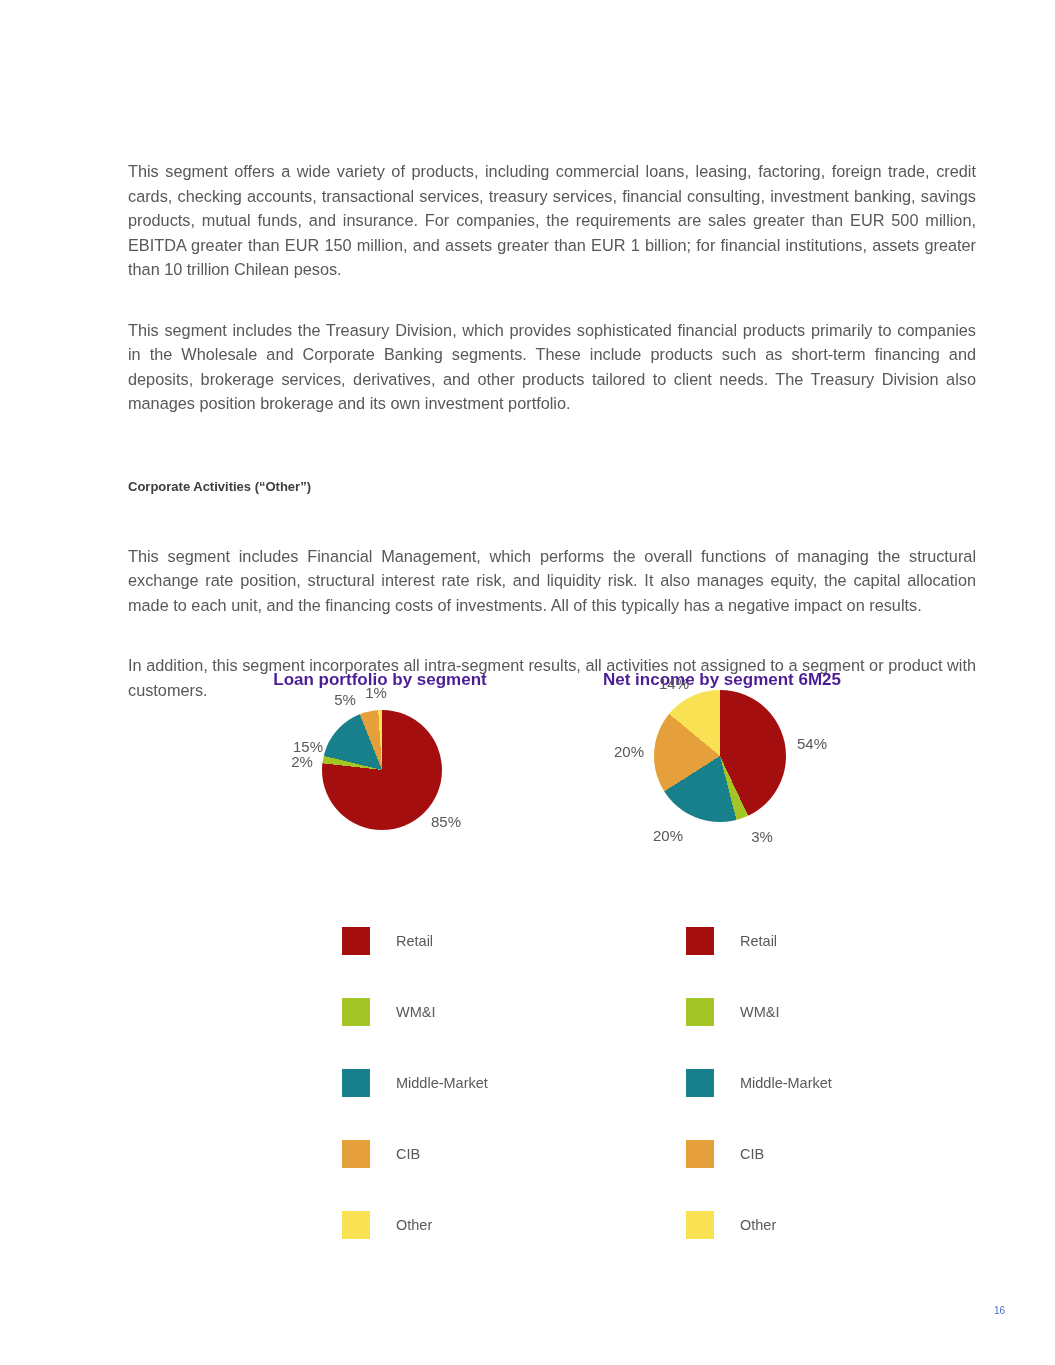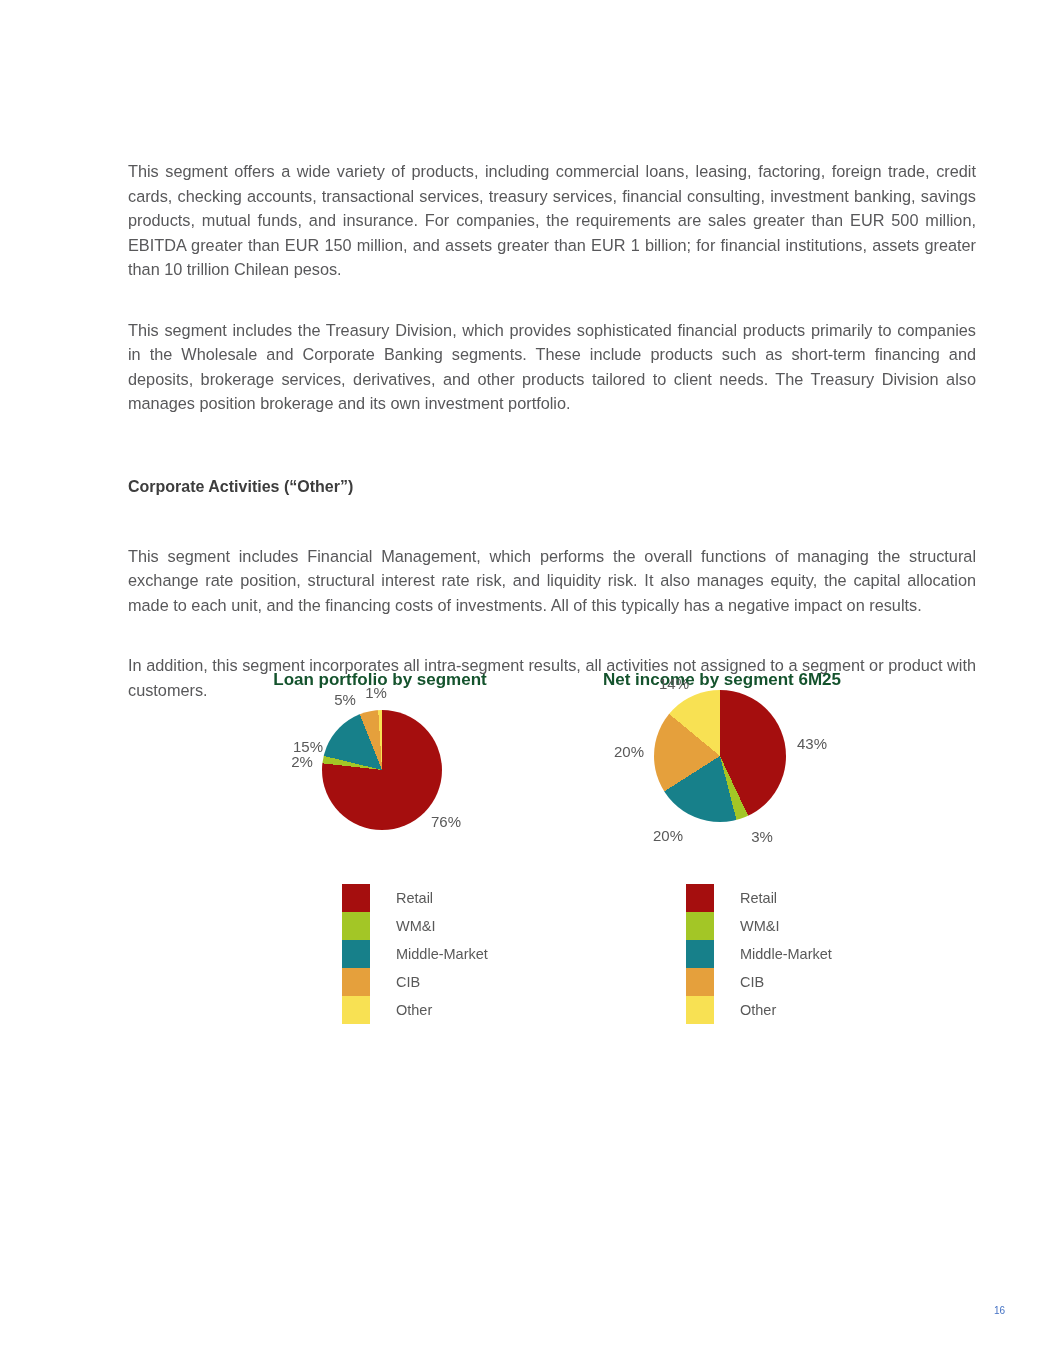--- a/index.html
+++ b/index.html
@@ -12,32 +12,32 @@
 
   
   .content {
     position: absolute; left: 86px; top: 117px; width: 904px;
     color: #58585A; font-size: 16.3px; line-height: 24.5px;
     text-align: justify;
   }
   .content p { margin: 0 0 8px 0; }
   .content .heading {
     margin-top: 32px; margin-bottom: 18px;
-    font-size: 16px; font-weight: bold; color: #3d3d3d;
+    font-size: 13px; font-weight: bold; color: #3d3d3d;
     line-height: 22px; text-align: left;
   }
   .content p.after-heading { margin-top: 16px; }
   .content p.p4 { margin-top: 4px; }
 
   
   .chart { position: absolute; width: 400px; height: 370px; top: 608px; }
   .chart-left  { left: 166px; }
   .chart-right { left: 508px; }
   .chart-title {
-    text-align: center; font-weight: bold; color: #14532d;
+    text-align: center; font-weight: bold; color: #4c1d95;
     font-size: 17px; line-height: 23px; margin-top: 4px;
   }
   .chart-title span { display: block; }
 
   .pie { position: absolute; border-radius: 50%; }
   .chart-left  .pie { left: 142px; top: 88px; width: 120px; height: 120px; }
   .chart-right .pie { left: 132px; top: 68px; width: 132px; height: 132px; }
 
   .plabel {
     position: absolute; transform: translate(-50%, -50%);
@@ -53,21 +53,21 @@
   .R-43 { left: 290px; top: 121px; }
   .R-3  { left: 240px; top: 214px; }
   .R-20m{ left: 146px; top: 213px; }
   .R-20c{ left: 107px; top: 129px; }
   .R-14 { left: 152px; top: 61px;  }
 
   
   .legend { position: absolute; top: 248px; }
   .chart-left  .legend { left: 134px; }
   .chart-right .legend { left: 136px; }
-  .legend-row { display: flex; align-items: center; height: 21px; }
+  .legend-row { display: flex; align-items: center; height: 21px; margin-top: 43px; }
   .swatch { width: 14px; height: 14px; margin-right: 12px; flex: 0 0 auto; }
   .legend-label { font-size: 14.5px; color: #595959; white-space: nowrap; }
 
   .page-number {
     position: absolute; left: 966px; top: 1277px;
     font-size: 10px; color: #4472C4;
   }
 </style>
 </head>
 <body>
@@ -81,21 +81,21 @@
     <p class="after-heading">This segment includes Financial Management, which performs the overall functions of managing the structural exchange rate position, structural interest rate risk, and liquidity risk. It also manages equity, the capital allocation made to each unit, and the financing costs of investments. All of this typically has a negative impact on results.</p>
     <p class="p4">In addition, this segment incorporates all intra-segment results, all activities not assigned to a segment or product with customers.</p>
   </div>
 
   <div class="chart chart-left">
     <div class="chart-title">
       <span>Loan portfolio by segment</span>
       <span>6M25</span>
     </div>
     <div class="pie" style="background: conic-gradient(rgb(165, 14, 14) 0deg, rgb(165, 14, 14) 276.36deg, rgb(163, 198, 38) 276.36deg, rgb(163, 198, 38) 283.64deg, rgb(23, 128, 138) 283.64deg, rgb(23, 128, 138) 338.18deg, rgb(229, 160, 60) 338.18deg, rgb(229, 160, 60) 356.36deg, rgb(248, 225, 83) 356.36deg, rgb(248, 225, 83) 360deg);"></div>
-    <span class="plabel L-76">76%</span>
+    <span class="plabel L-76">85%</span>
     <span class="plabel L-2">2%</span>
     <span class="plabel L-15">15%</span>
     <span class="plabel L-5">5%</span>
     <span class="plabel L-1">1%</span>
     <div class="legend">
       <div class="legend-row">
         <span class="swatch" style="background: rgb(165, 14, 14);"></span>
         <span class="legend-label">Retail</span>
       </div>
       <div class="legend-row">
@@ -115,21 +115,21 @@
         <span class="legend-label">Other</span>
       </div>
     </div>
   </div>
 
   <div class="chart chart-right">
     <div class="chart-title">
       <span>Net income by segment 6M25</span>
     </div>
     <div class="pie" style="background: conic-gradient(rgb(165, 14, 14) 0deg, rgb(165, 14, 14) 154.8deg, rgb(163, 198, 38) 154.8deg, rgb(163, 198, 38) 165.6deg, rgb(23, 128, 138) 165.6deg, rgb(23, 128, 138) 237.6deg, rgb(229, 160, 60) 237.6deg, rgb(229, 160, 60) 309.6deg, rgb(248, 225, 83) 309.6deg, rgb(248, 225, 83) 360deg);"></div>
-    <span class="plabel R-43">43%</span>
+    <span class="plabel R-43">54%</span>
     <span class="plabel R-3">3%</span>
     <span class="plabel R-20m">20%</span>
     <span class="plabel R-20c">20%</span>
     <span class="plabel R-14">14%</span>
     <div class="legend">
       <div class="legend-row">
         <span class="swatch" style="background: rgb(165, 14, 14);"></span>
         <span class="legend-label">Retail</span>
       </div>
       <div class="legend-row">

